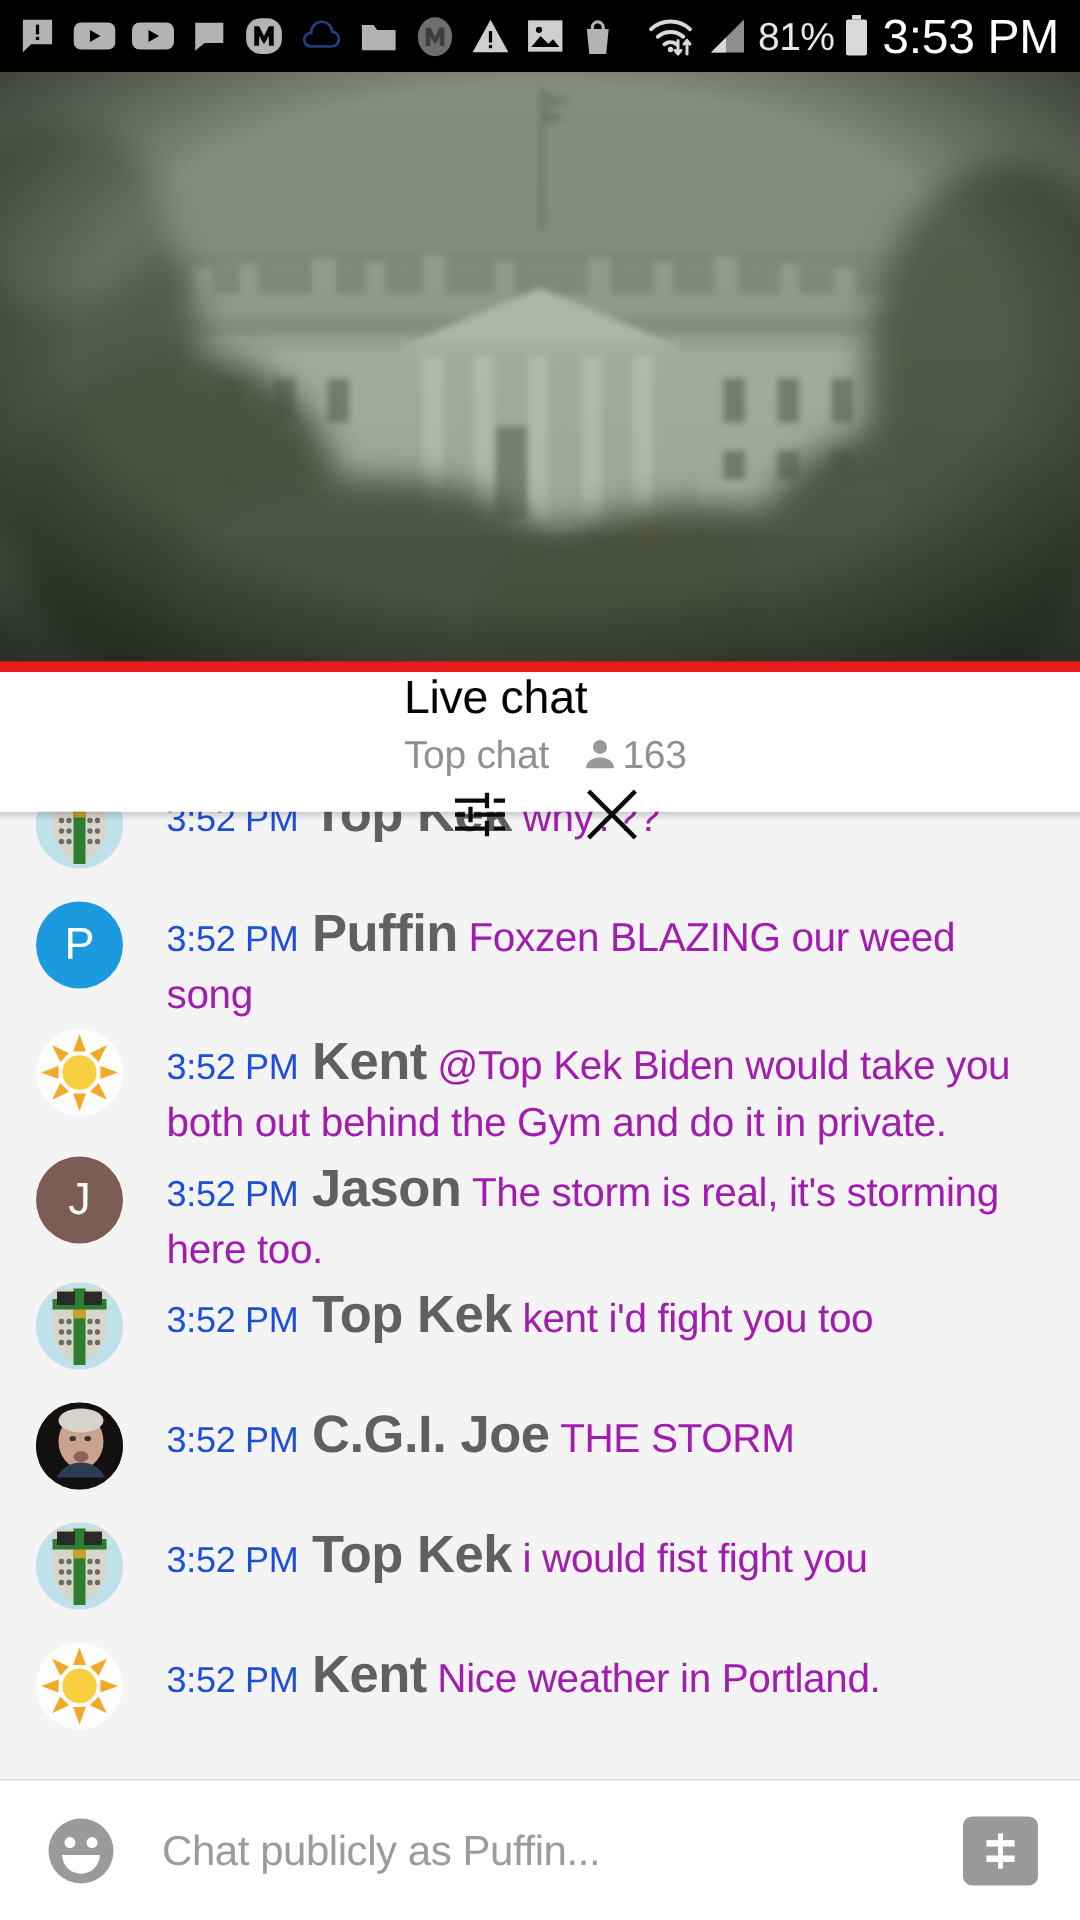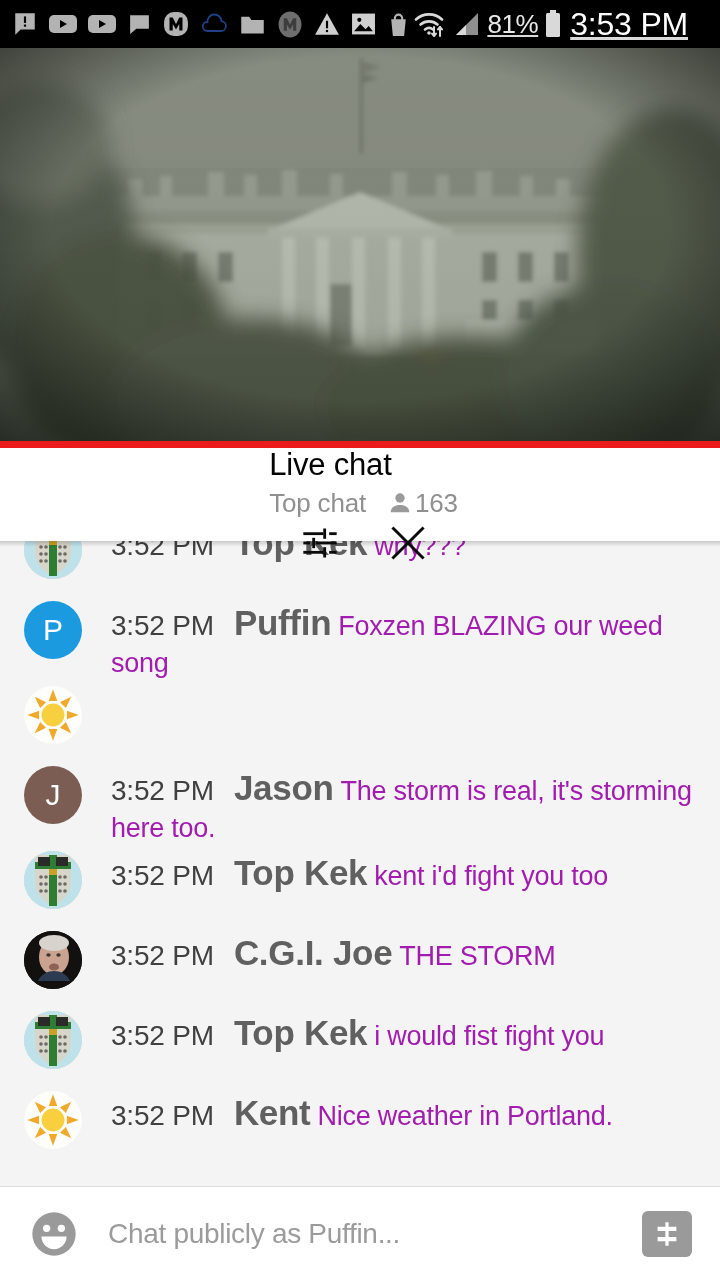--- a/index.html
+++ b/index.html
@@ -8,23 +8,22 @@
     font-family:"Liberation Sans", sans-serif;
     background:#ffffff;
     overflow:hidden;
   }
 
   
   #status-bar {
     height:48px; width:720px;
     background:#000000;
     display:flex; align-items:center;
-    padding:0 32px 0 12px;
+    padding:0 14px 0 12px;
     color:#d9d9d9;
-    text-decoration:underline;
   }
   #status-left { display:flex; align-items:center; gap:11px; flex:1; }
   #status-right { display:flex; align-items:center; gap:7px; }
   .st-icon { display:block; }
   #status-right .pct {
     font-size:26px; letter-spacing:-0.4px; color:#e8e8e8;
     font-family:"Liberation Sans", sans-serif;
   }
   #status-right .clock {
     font-size:32px; letter-spacing:-0.2px; color:#ffffff;
@@ -110,22 +109,22 @@
   .msg-body {
     margin-left:29px;
     padding-top:3px;
     font-size:27px;
     line-height:1.32;
     color:#0b0b0b;
     letter-spacing:-0.25px;
     max-width:600px;
   }
   .msg-time {
-    color:#404040; font-size:28px; letter-spacing:-0.2px;
-    margin-right:20px;
+    color:#1d4ed8; font-size:24px; letter-spacing:-0.2px;
+    margin-right:9px;
   }
   .msg-author {
     color:#606060; font-weight:700; font-size:35px;
     letter-spacing:-0.3px; margin-right:7px;
   }
   .msg-text { color:#a21caf; }
   #chat-list-divider {
     position:absolute; left:0; bottom:0; width:720px; height:1px;
     background:#dcdcdc;
   }
@@ -415,20 +414,21 @@
             <path d="M0.6 12l5.2-1.9v3.8z"></path>
             <path d="M23.4 12l-5.2 1.9v-3.8z"></path>
             <path d="M3.9 3.9l5 2.4-2.6 2.6z"></path>
             <path d="M20.1 20.1l-5-2.4 2.6-2.6z"></path>
             <path d="M20.1 3.9l-2.4 5-2.6-2.6z"></path>
             <path d="M3.9 20.1l2.4-5 2.6 2.6z"></path>
           </g>
           <circle cx="12" cy="12" r="5.1" fill="#f8cf3e"></circle>
         </svg>
       </div>
+      <div class="msg-body"><span class="msg-time">3:52 PM</span><span class="msg-author">Kent</span><span class="msg-text">@Top Kek Biden would take you both out behind the Gym and do it in private.</span></div>
     </div>
     <div class="msg">
       <div class="avatar" style="background: rgb(123, 93, 83);">
         <span class="avatar-initial">J</span>
       </div>
       <div class="msg-body"><span class="msg-time">3:52 PM</span><span class="msg-author">Jason</span><span class="msg-text">The storm is real, it's storming here too.</span></div>
     </div>
     <div class="msg">
       <div class="avatar" style="background: rgb(207, 211, 214);">
         <svg width="58" height="58" viewBox="0 0 58 58">

